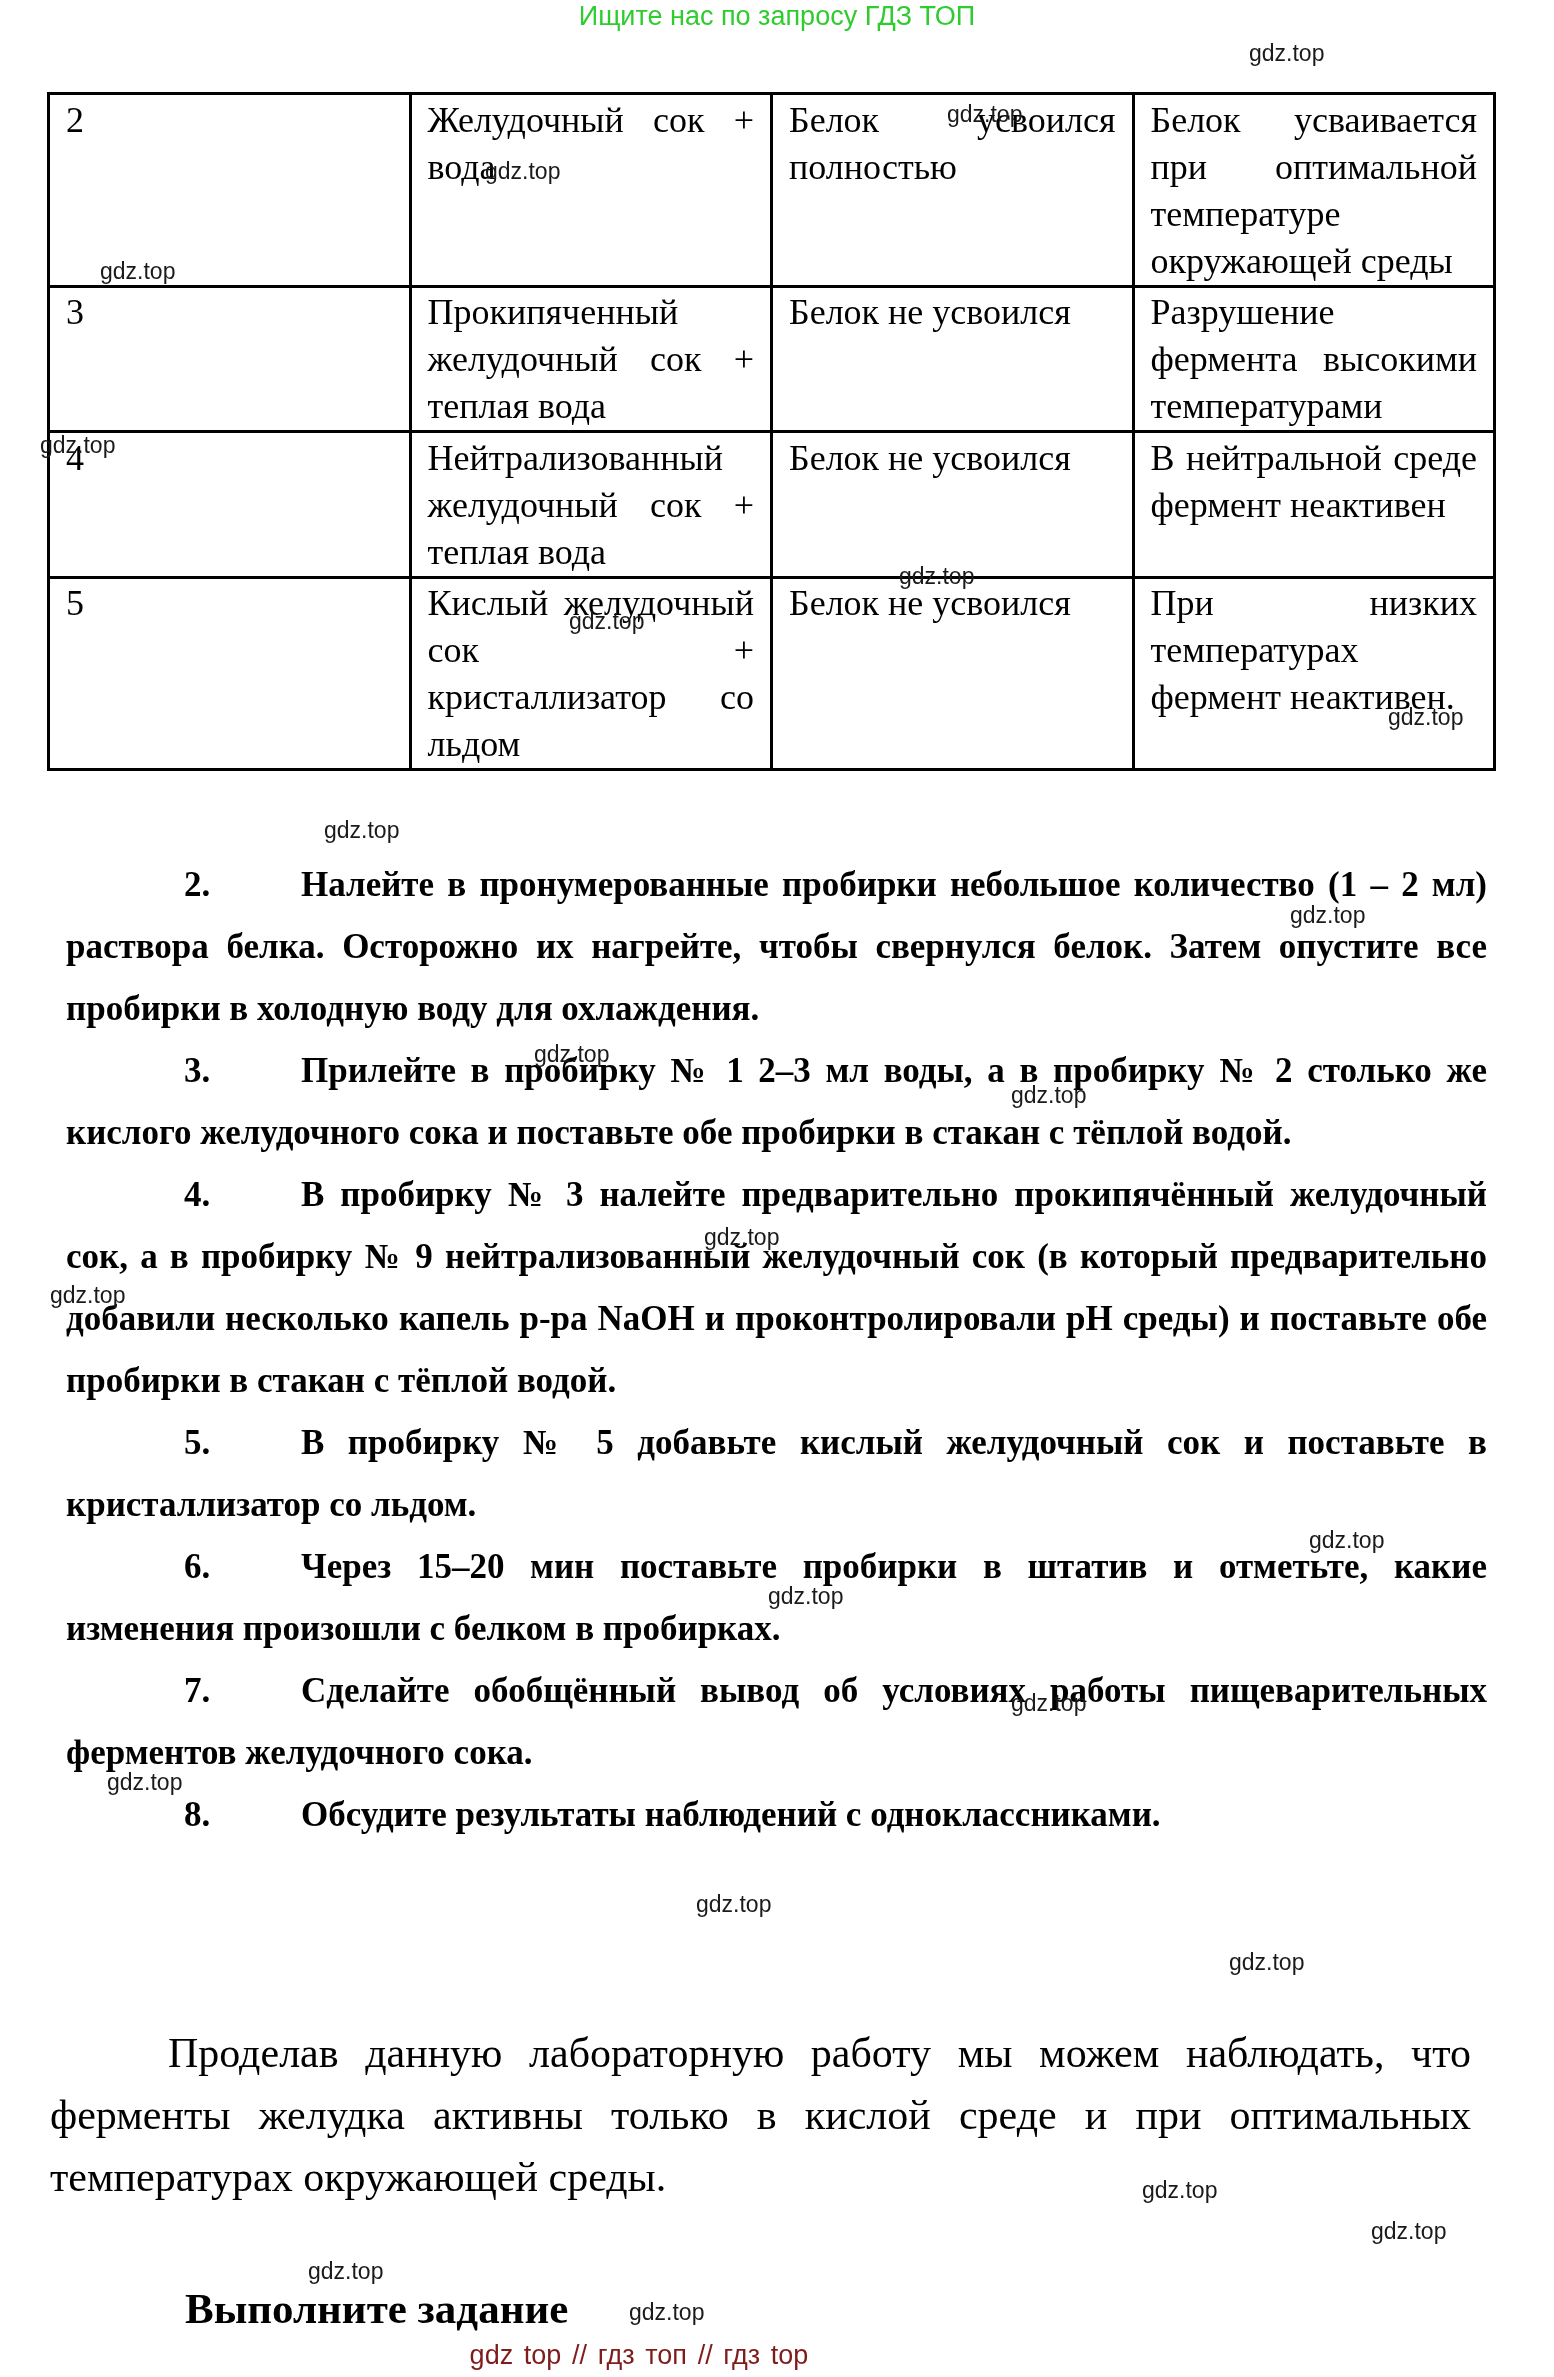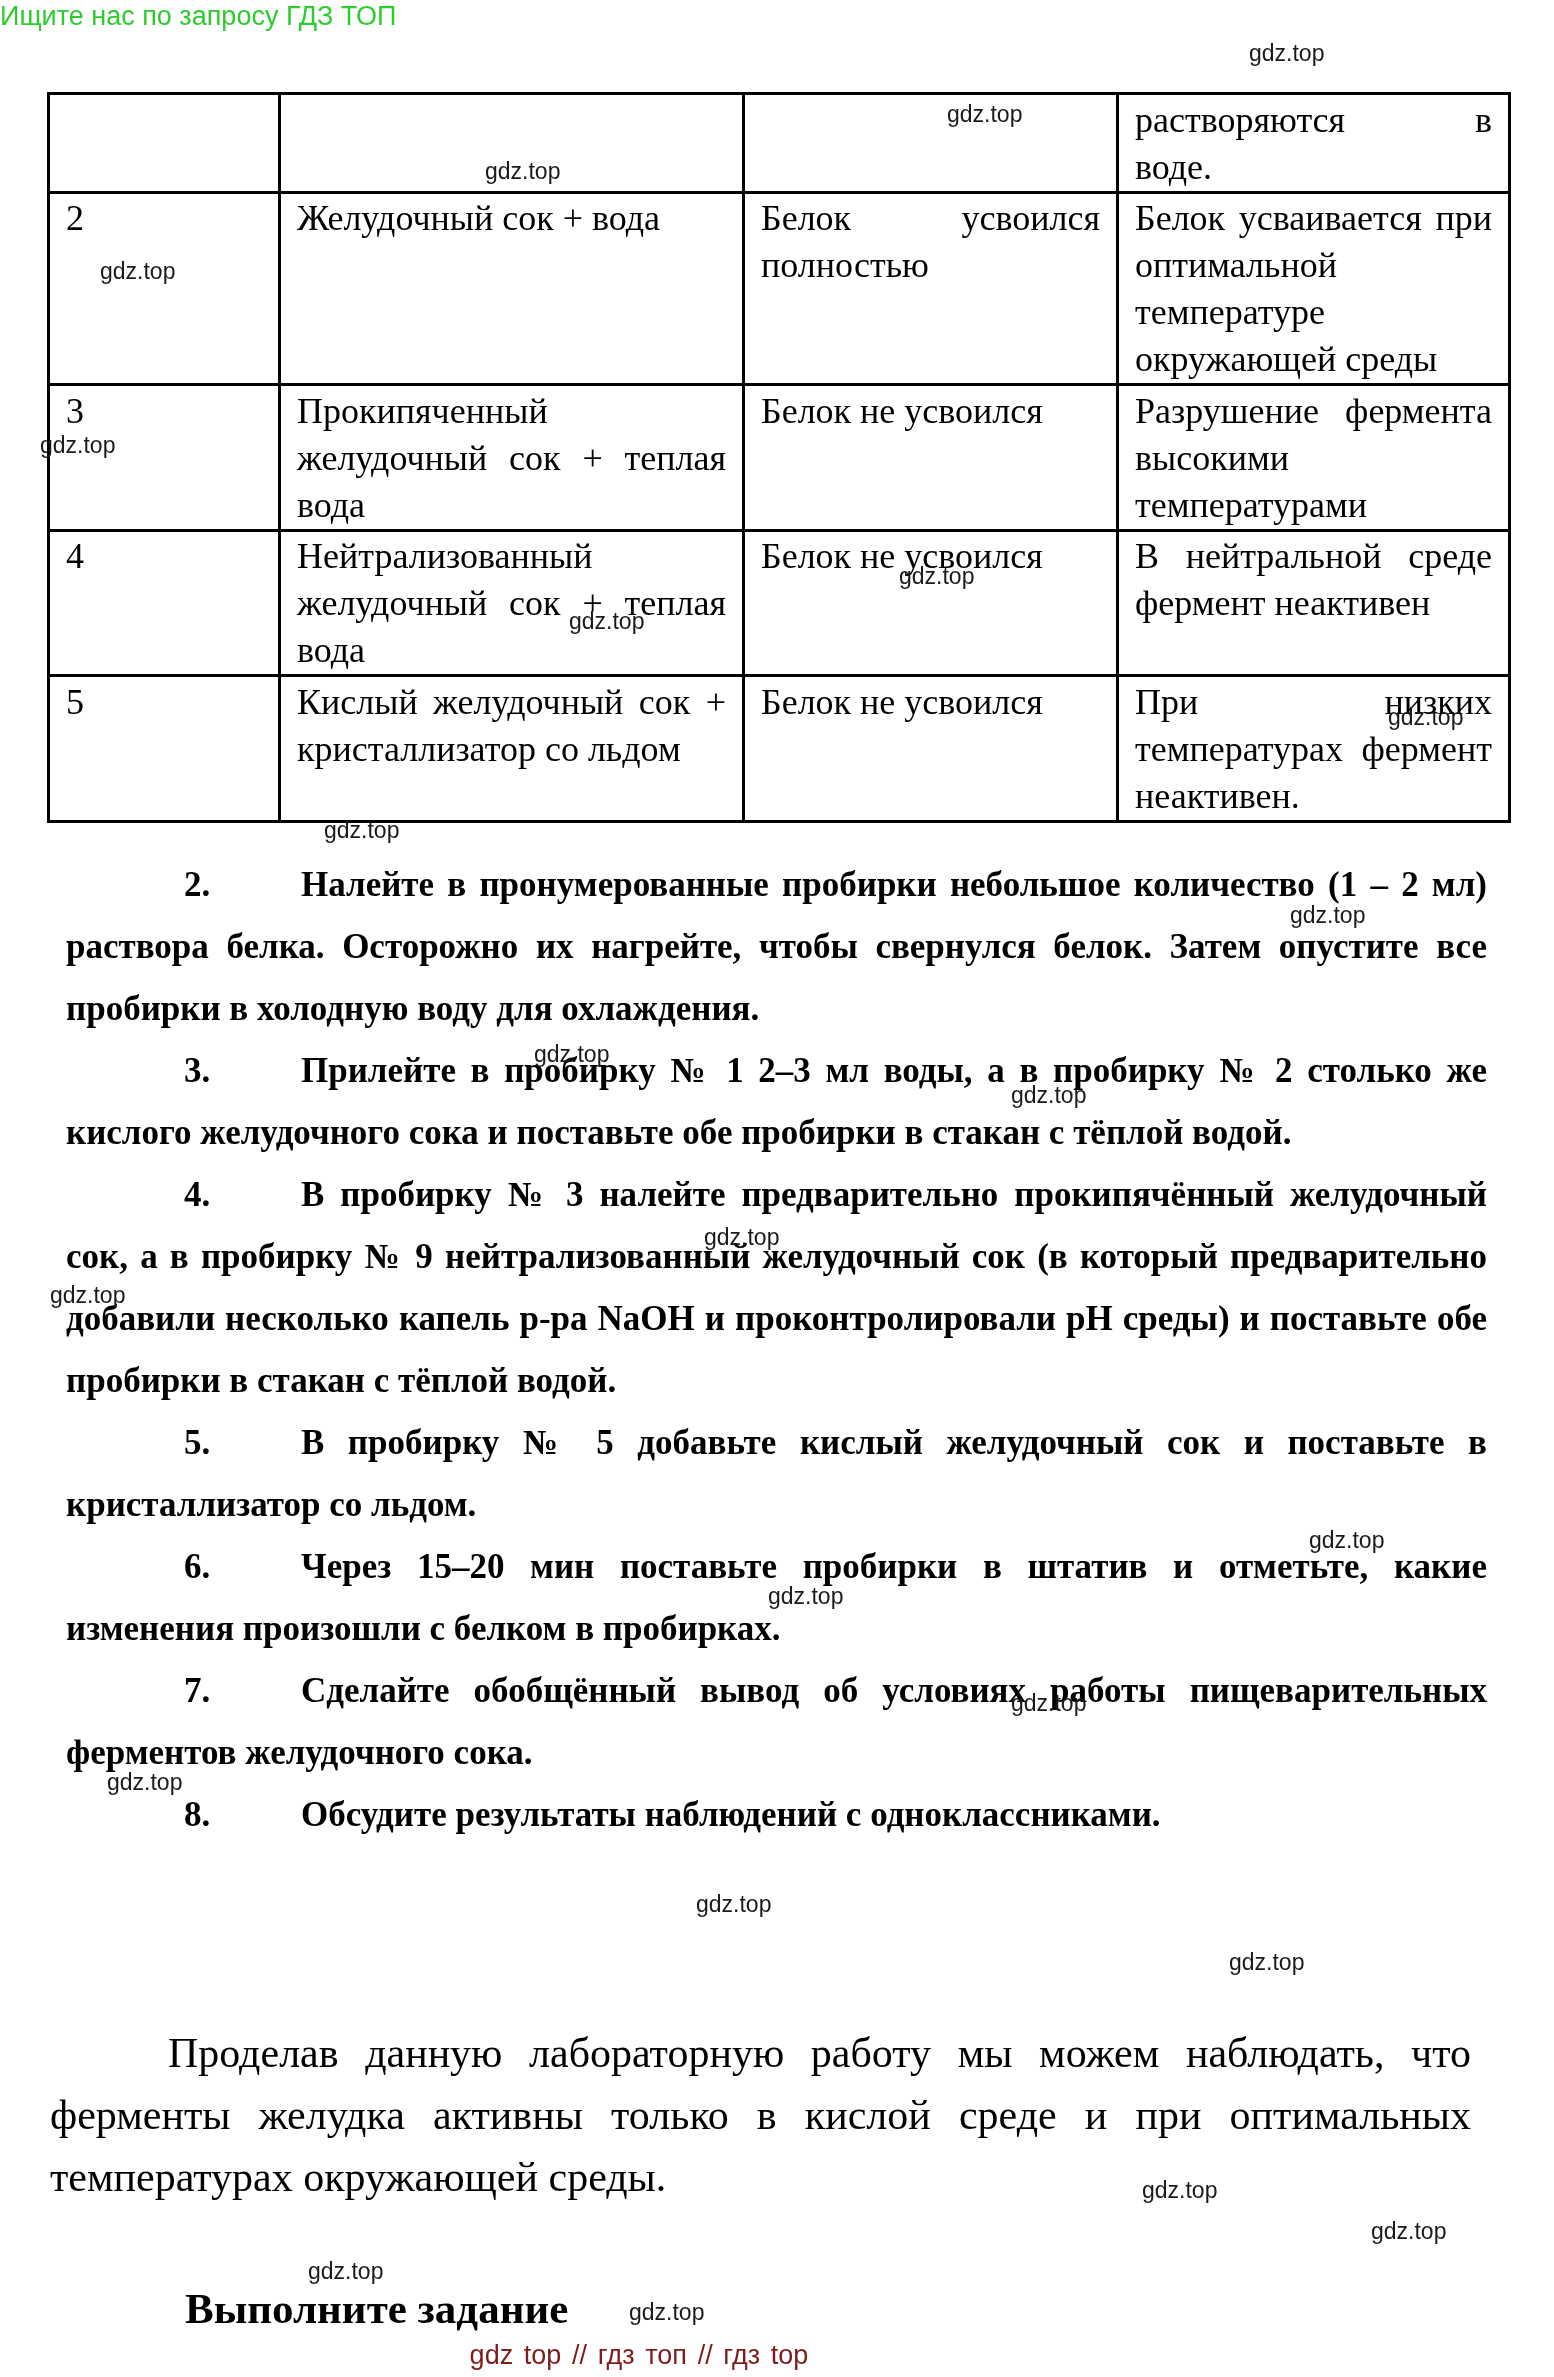--- a/index.html
+++ b/index.html
@@ -1,46 +1,37 @@
 <!DOCTYPE html>
 <html style="font-size:12.8px"><head>
 <meta charset="utf-8">
 <style>
   html, body { margin:0; padding:0; background:#ffffff; }
   body { width:1554px; height:2377px; position:relative; overflow:hidden; font-family:"Liberation Serif", serif; color:#000; }
-  .header { position:absolute; left:0; top:0; width:1554px; font-family:"Liberation Sans", sans-serif; font-size:27px; line-height:32px; color:#2fcc2f; }
+  .header { position:absolute; left:0; top:0; width:1554px; text-align:center; font-family:"Liberation Sans", sans-serif; font-size:27px; line-height:32px; color:#2fcc2f; }
   .footer { position:absolute; left:0; top:2339px; width:1278px; text-align:center; font-family:"Liberation Sans", sans-serif; font-size:27px; line-height:32px; color:#7f1d1d; word-spacing:3.2px; }
   table.results { position:absolute; left:47px; top:92px; width:1449px; border-collapse:collapse; table-layout:fixed; }
   table.results td { border:3.2px solid #000; vertical-align:top; padding:1.6px 16px 0 16px; font-size:36px; line-height:47px; text-align:justify; text-align-last:auto; }
   td.c1 { width:196px; } td.c2 { width:429px; } td.c3 { width:339px; } td.c4 { width:357px; }
   .just { text-align:justify; text-align-last:justify; }
   .paras { position:absolute; left:66px; top:854px; width:1421px; }
   .paras p { margin:0; font-weight:bold; font-size:35px; line-height:62px; text-align:justify; }
   .paras p .num { display:inline-block; width:117px; margin-left:118px; }
   .conclusion { position:absolute; left:50px; top:2022px; width:1421px; }
   .conclusion p { margin:0; font-size:42px; line-height:62px; text-align:justify; text-indent:118px; }
   .task-title { position:absolute; left:185px; top:2283px; font-weight:bold; font-size:43px; line-height:51px; }
   .wm { position:absolute; font-family:"Liberation Sans", sans-serif; font-size:23px; line-height:25.5px; color:#1a1a1a; white-space:nowrap; }
 </style>
 </head>
 <body>
 
 <div class="header">Ищите нас по запросу ГДЗ ТОП</div>
 
 <table class="results">
   <tbody>
-      <tr>
-    <td class="c1"></td>
-    <td class="c2"></td>
-    <td class="c3"></td>
-    <td class="c4">
-          <div class="just">растворяются в</div>
-          <div>воде.</div>
-        </td>
-  </tr>
   <tr>
     <td>2</td>
     <td style="height:137px">Желудочный сок + вода</td>
     <td>Белок усвоился полностью</td>
     <td>Белок усваивается при оптимальной температуре окружающей среды</td>
   </tr>
   <tr>
     <td>3</td>
     <td>Прокипяченный желудочный сок + теплая вода</td>
     <td>Белок не усвоился</td>

